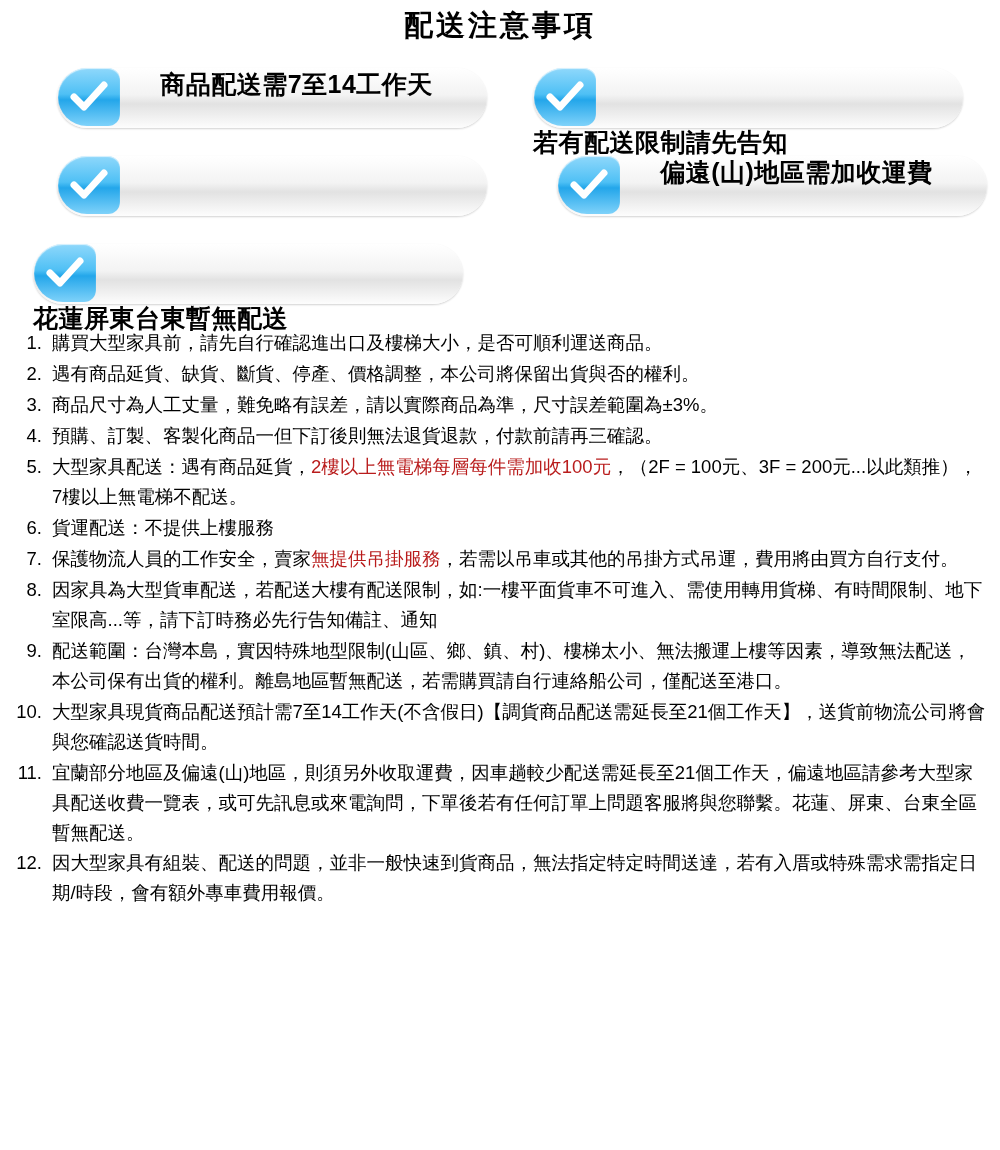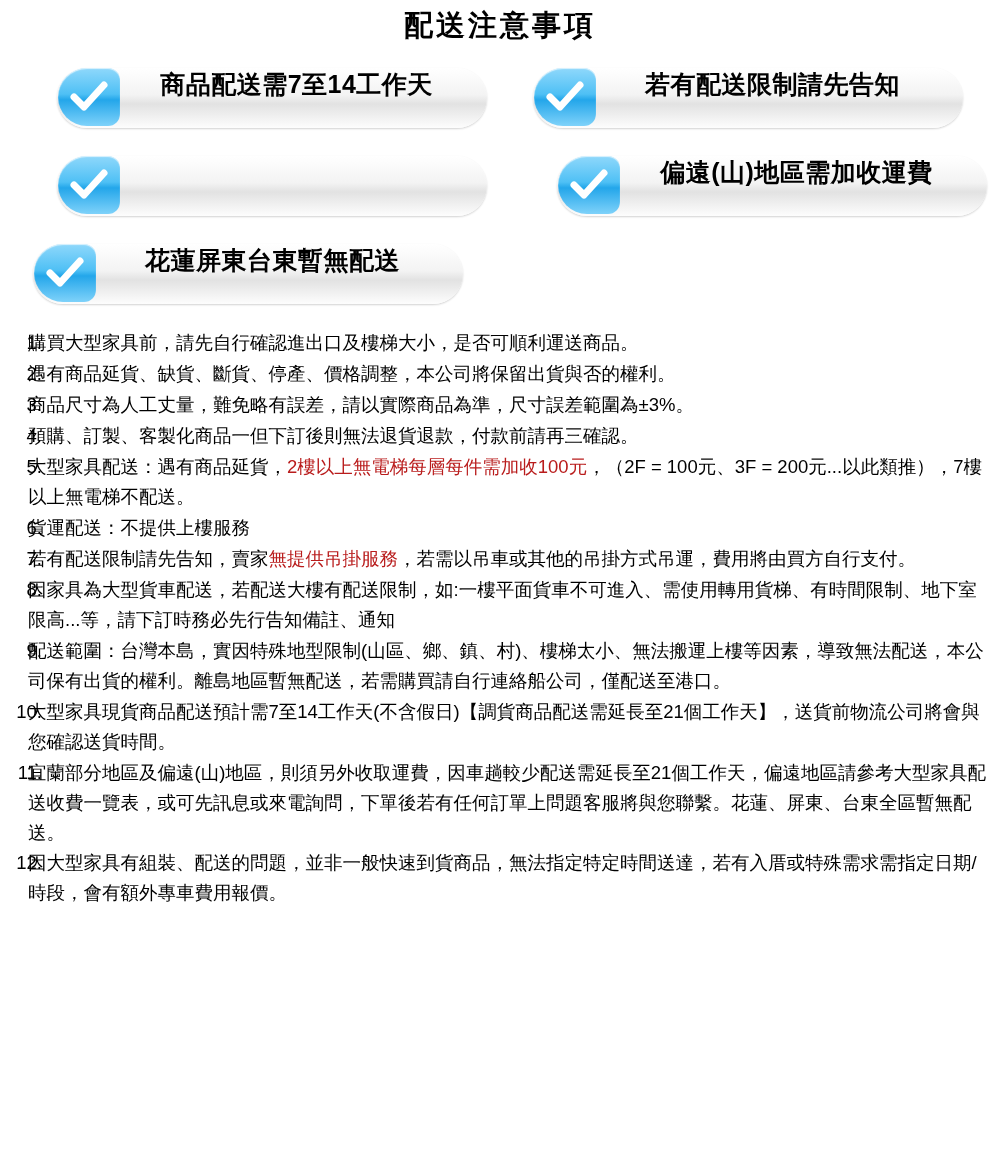--- a/index.html
+++ b/index.html
@@ -46,21 +46,21 @@
     position: relative;
     display: flex;
     align-items: flex-start;
     height: 60px;
     margin-top: 12px;
     border-radius: 30px;
     background: linear-gradient(to bottom, #ffffff 0%, #f3f3f3 45%, #e2e2e2 60%, #fdfdfd 100%);
     box-shadow: 0 1px 2px rgba(0,0,0,0.18);
   }
   .badge.left-col { margin-left: 52px; width: 430px; }
-  .badge.right-col { margin-left: 28px; width: 430px; }
+  .badge.right-col { margin-left: 28px; width: 430px; flex-direction: column; }
   .badge .tick {
     position: relative;
     flex: 0 0 auto;
     width: 62px;
     height: 58px;
     margin-left: 1px;
     border-radius: 29px 12px 12px 29px;
     background: linear-gradient(to bottom, #8fd8fb 0%, #4fc0f5 45%, #23a6ea 55%, #7fd2fa 100%);
     box-shadow: inset 0 1px 1px rgba(255,255,255,0.7);
     display: flex;
@@ -82,21 +82,21 @@
     margin: 8px 0 0 0;
     padding: 0 14px 0 0;
     list-style: none;
     counter-reset: note;
     font-size: 18.5px;
     line-height: 1.62;
   }
   .notes li {
     counter-increment: note;
     position: relative;
-    padding-left: 28px;
+    padding-left: 52px;
     margin-bottom: 1px;
   }
   .notes li::before {
     content: counter(note) ".";
     position: absolute;
     left: 0;
     width: 42px;
     text-align: right;
     font-size: 18.5px;
   }
@@ -165,21 +165,21 @@
   <ol class="notes">
     <li><span>購買大型家具前，請先自行確認進出口及樓梯大小，是否可順利運送商品。</span></li>
     <li><span>遇有商品延貨、缺貨、斷貨、停產、價格調整，本公司將保留出貨與否的權利。</span></li>
     <li><span>商品尺寸為人工丈量，難免略有誤差，請以實際商品為準，尺寸誤差範圍為±3%。</span></li>
     <li><span>預購、訂製、客製化商品一但下訂後則無法退貨退款，付款前請再三確認。</span></li>
     <li>
       <span>大型家具配送：遇有商品延貨，</span><span class="hl">2樓以上無電梯每層每件需加收100元</span><span>，（2F = 100元、3F = 200元...以此類推），7樓以上無電梯不配送。</span>
     </li>
     <li><span>貨運配送：不提供上樓服務</span></li>
     <li>
-      <span>若有配送限制請先告知，賣家</span><span class="hl">無提供吊掛服務</span><span>，若需以吊車或其他的吊掛方式吊運，費用將由買方自行支付。</span>
+      <span>保護物流人員的工作安全，賣家</span><span class="hl">無提供吊掛服務</span><span>，若需以吊車或其他的吊掛方式吊運，費用將由買方自行支付。</span>
     </li>
     <li><span>因家具為大型貨車配送，若配送大樓有配送限制，如:一樓平面貨車不可進入、需使用轉用貨梯、有時間限制、地下室限高...等，請下訂時務必先行告知備註、通知</span></li>
     <li><span>配送範圍：台灣本島，實因特殊地型限制(山區、鄉、鎮、村)、樓梯太小、無法搬運上樓等因素，導致無法配送，本公司保有出貨的權利。離島地區暫無配送，若需購買請自行連絡船公司，僅配送至港口。</span></li>
     <li><span>大型家具現貨商品配送預計需7至14工作天(不含假日)【調貨商品配送需延長至21個工作天】，送貨前物流公司將會與您確認送貨時間。</span></li>
     <li><span>宜蘭部分地區及偏遠(山)地區，則須另外收取運費，因車趟較少配送需延長至21個工作天，偏遠地區請參考大型家具配送收費一覽表，或可先訊息或來電詢問，下單後若有任何訂單上問題客服將與您聯繫。花蓮、屏東、台東全區暫無配送。</span></li>
     <li><span>因大型家具有組裝、配送的問題，並非一般快速到貨商品，無法指定特定時間送達，若有入厝或特殊需求需指定日期/時段，會有額外專車費用報價。</span></li>
   </ol>
 
 </div>
 

